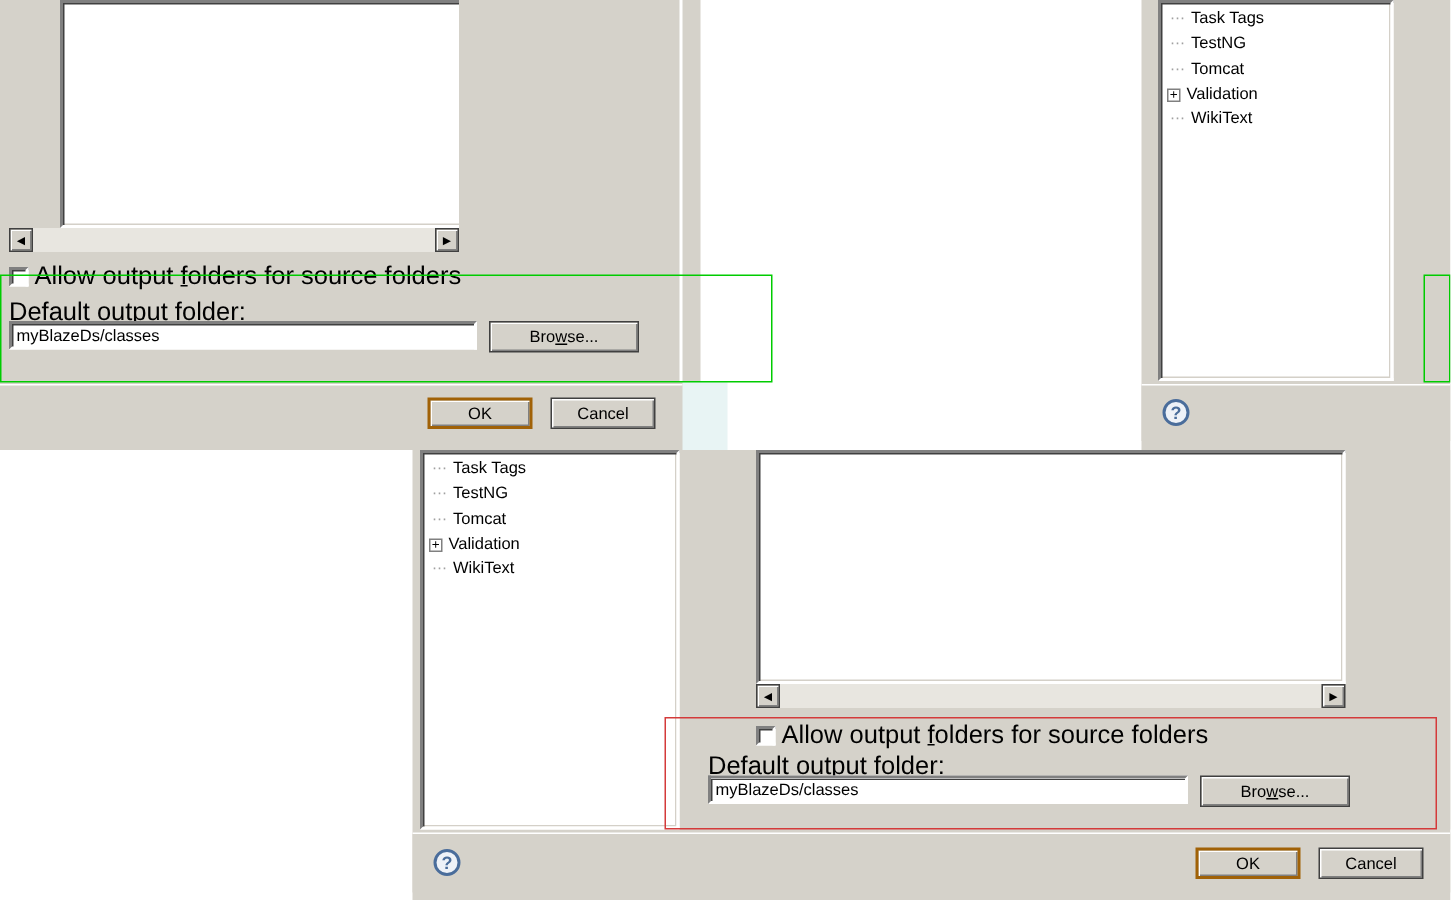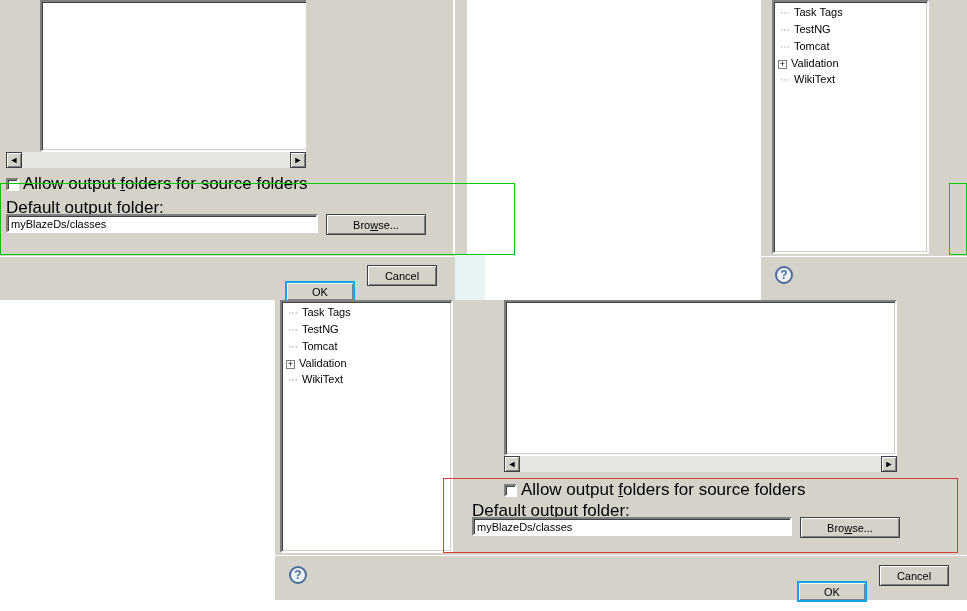--- a/index.html
+++ b/index.html
@@ -31,21 +31,21 @@
     box-shadow: inset 1px 1px 0 #fff, inset -1px -1px 0 #808080;
     text-align: center;
     font-size: 11px;
     line-height: 18px;
     height: 21px;
     padding: 0 4px;
     display: inline-flex;
     align-items: center;
     justify-content: center;
   }
-  .btn.default { border: 2px solid #0ea5e9; box-shadow: inset 1px 1px 0 #fff, inset -1px -1px 0 #808080; margin-top: 16px; }
+  .btn.default { border: 2px solid #a16207; box-shadow: inset 1px 1px 0 #fff, inset -1px -1px 0 #808080; }
   
   .textinput {
     background: #fff;
     border: 2px solid;
     border-color: #808080 #fff #fff #808080;
     box-shadow: inset 1px 1px 0 #404040;
     padding: 1px 3px;
     font-size: 11px;
     height: 19px;
     line-height: 15px;

